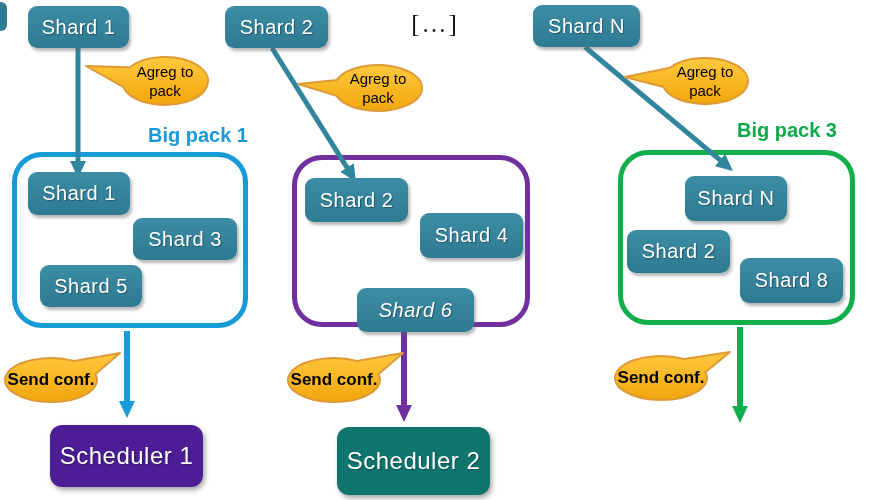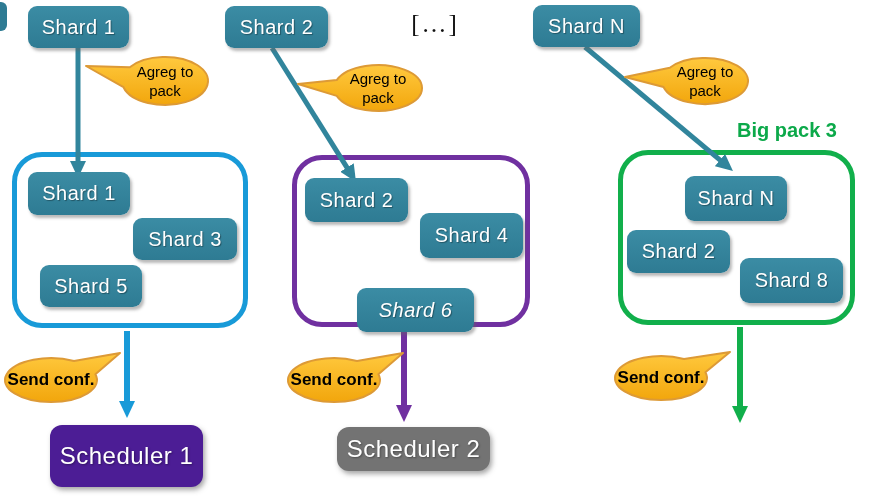--- a/index.html
+++ b/index.html
@@ -43,21 +43,21 @@
   #pack3-title { left:717px; top:119px; color:#0ca94a; }
 
   .sched {
     position:absolute; z-index:3; box-sizing:border-box; border-radius:12px;
     color:#fff; display:flex; align-items:center; justify-content:center;
     font-size:24px; letter-spacing:.5px;
     box-shadow:2px 3px 5px rgba(80,80,80,.5);
     text-shadow:1px 1px 2px rgba(0,0,0,.35);
   }
   #sched1 { left:50px;  top:425px; width:153px; height:62px; background:#4c1d95; }
-  #sched2 { left:337px; top:427px; width:153px; height:44px; background:#737373; }
+  #sched2 { left:337px; top:427px; width:153px; height:68px; background:#0f766e; }
   #sched3 { left:662px; top:427px; width:155px; height:60px; background:#10ae4c; }
 
   .callout-text {
     position:absolute; z-index:4; color:#000; text-align:center; pointer-events:none;
   }
   .agreg-text { width:90px; font-size:15px; line-height:19px; }
   #agreg1-text { left:120px; top:62px; }
   #agreg2-text { left:333px; top:69px; }
   #agreg3-text { left:660px; top:62px; }
   .send-text { width:92px; font-size:17px; line-height:22px;font-weight:bold; }
@@ -119,20 +119,21 @@
   </div>
   <div class="callout-text agreg-text" id="agreg2-text">
     <span style="display:block">Agreg to</span>
     <span style="display:block">pack</span>
   </div>
   <div class="callout-text agreg-text" id="agreg3-text">
     <span style="display:block">Agreg to</span>
     <span style="display:block">pack</span>
   </div>
 
+  <div class="pack-title" id="pack1-title">Big pack 1</div>
   <div class="pack" id="pack1"></div>
   <div class="shard" style="left:28px; top:172px; width:102px; height:43px;">Shard 1</div>
   <div class="shard" style="left:133px; top:218px; width:104px; height:42px;">Shard 3</div>
   <div class="shard" style="left:40px; top:265px; width:102px; height:42px;">Shard 5</div>
 
   <div class="pack" id="pack2"></div>
   <div class="shard" style="left:305px; top:178px; width:103px; height:44px;">Shard 2</div>
   <div class="shard" style="left:420px; top:213px; width:103px; height:45px;text-align:center;">Shard 4</div>
   <div class="shard" style="left:357px; top:288px; width:117px; height:44px;font-style:italic;">Shard 6</div>
 

